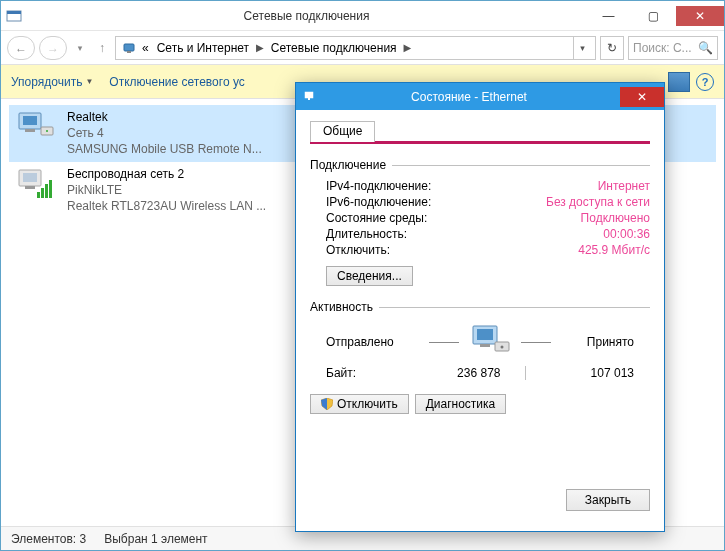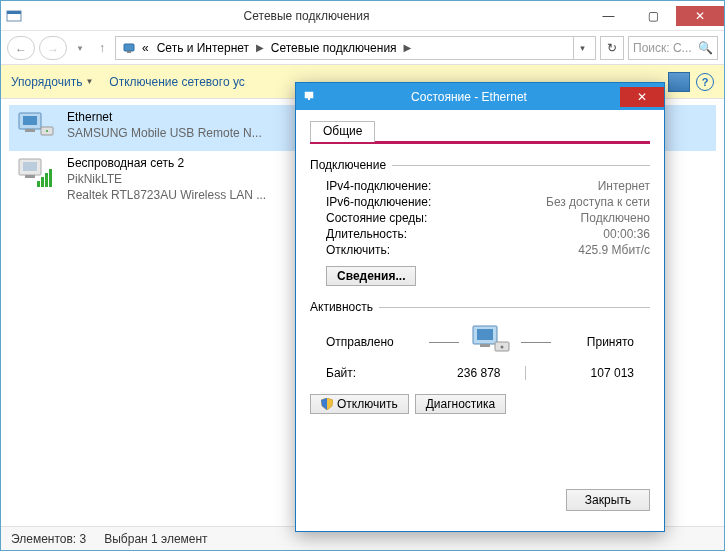--- a/index.html
+++ b/index.html
@@ -47,21 +47,21 @@
   .dlg-close{width:44px;height:20px;background:#c9302c;color:#fff;display:flex;align-items:center;justify-content:center;margin-right:0;}
   .dlg-body{padding:10px 14px 10px 14px;}
   .tabbar{border-bottom:3px solid #be185d;height:24px;display:flex;}
   .tab{border:1px solid #bdbdbd;border-bottom:none;background:#fff;padding:2px 12px;font-size:12px;position:relative;top:1px;}
   .group{margin-top:14px;}
   .group .glabel{font-size:12px;color:#000;}
   .group .gline{display:flex;align-items:center;gap:6px;margin-bottom:6px;}
   .group .gline .hr{flex:1;border-top:1px solid #c0c0c0;height:0;}
   .kv{display:flex;font-size:12px;padding:1px 0 1px 16px;}
   .kv .k{flex:1;}
-  .kv .v{color:#737373;}
+  .kv .v{color:#ec4899;}
   .sbtn{border:1px solid #adadad;background:linear-gradient(#f5f5f5,#e8e8e8);padding:2px 10px;font-size:12px;display:inline-flex;align-items:center;gap:4px;cursor:default;}
   .sbtn .shield{width:12px;height:12px;}
   .activity-row{display:flex;align-items:center;justify-content:space-between;padding:4px 16px 0 16px;}
   .activity-center{display:flex;align-items:center;gap:8px;}
   .activity-center .line{width:30px;border-top:1px solid #888;height:0;}
   .aicon{width:46px;height:36px;}
   .bytes-row{display:flex;padding:6px 16px 0 16px;font-size:12px;}
   .bytes-row .bk{flex:0 0 90px;}
   .bytes-row .bv{flex:1;text-align:right;}
   .vline{width:1px;height:14px;background:#c0c0c0;margin:0 24px;align-self:center;}
@@ -135,21 +135,22 @@
       <div class="conn-icon">
         <svg width="42" height="38">
             <rect x="4" y="4" width="22" height="16" rx="1" fill="#b8d8f2" stroke="#5c8db8"></rect>
             <rect x="8" y="7" width="14" height="9" fill="#4d90c8"></rect>
             <rect x="10" y="20" width="10" height="3" fill="#999"></rect>
             <rect x="26" y="18" width="12" height="8" rx="1" fill="#e0e0e0" stroke="#999"></rect>
             <circle cx="32" cy="22" r="1" fill="#3a3"></circle>
           </svg>
       </div>
       <div class="conn-text">
-        <div class="name">Ethernet</div>
+        <div class="name">Realtek</div>
+        <div class="sub">Сеть  4</div>
         <div class="sub">SAMSUNG Mobile USB Remote N...</div>
       </div>
     </div>
     <div class="conn-item">
       <div class="conn-icon">
         <svg width="42" height="38">
             <rect x="4" y="4" width="22" height="16" rx="1" fill="#e8e8e8" stroke="#aaa"></rect>
             <rect x="8" y="7" width="14" height="9" fill="#bcd"></rect>
             <rect x="10" y="20" width="10" height="3" fill="#999"></rect>
             <rect x="22" y="26" width="3" height="6" fill="#3a3"></rect>
@@ -206,21 +207,21 @@
           <span class="v">Подключено</span>
         </div>
       <div class="kv">
           <span class="k">Длительность:</span>
           <span class="v">00:00:36</span>
         </div>
       <div class="kv">
           <span class="k">Отключить:</span>
           <span class="v">425.9 Мбит/с</span>
         </div>
-      <div style="padding:8px 0 0 16px;font-weight:bold;">
+      <div style="padding:8px 0 0 16px;">
         <span class="sbtn">Сведения...</span>
       </div>
     </div>
 
     <div class="group">
       <div class="gline">
         <span class="glabel">Активность</span>
         <div class="hr"></div>
       </div>
       <div class="activity-row">

